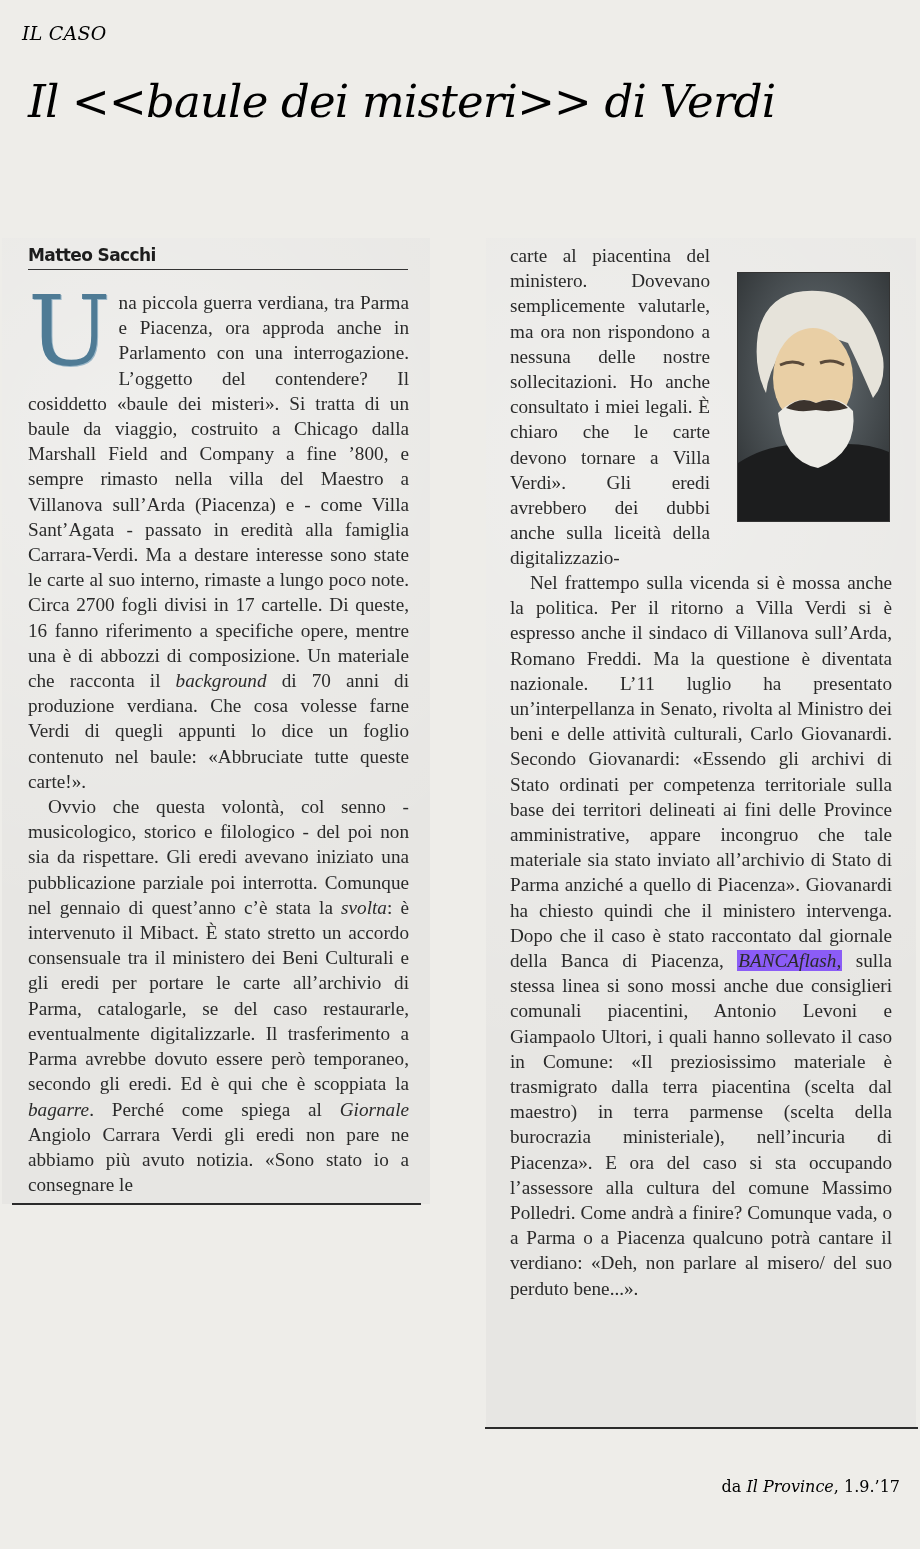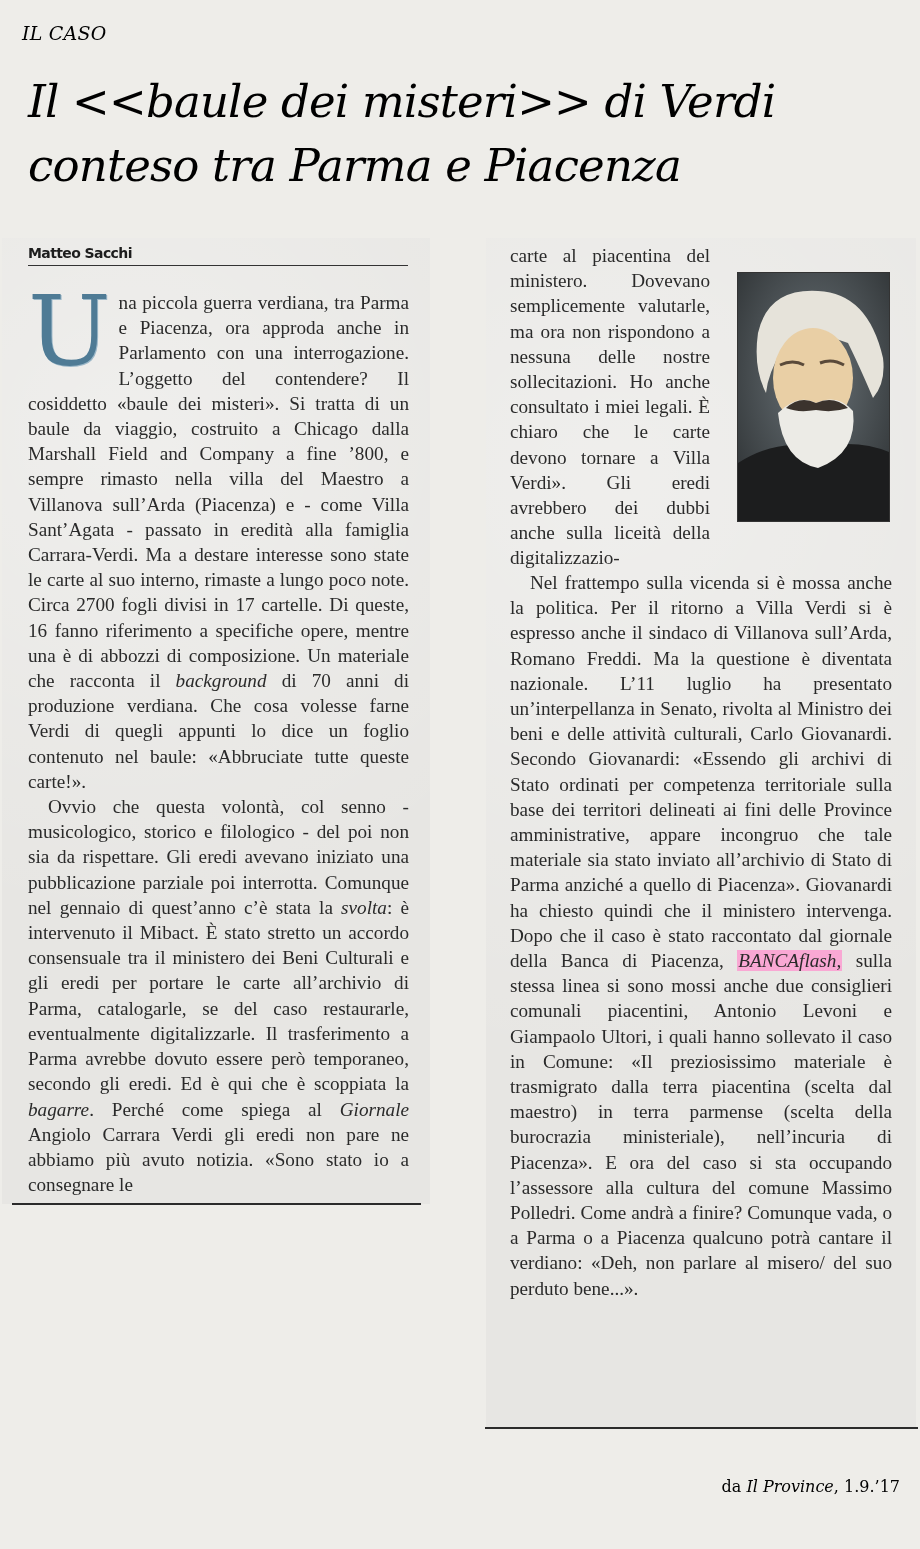--- a/index.html
+++ b/index.html
@@ -21,21 +21,21 @@
     letter-spacing: -0.8px;
   }
   .clip {
     position: absolute; background: #e7e6e3;
     background-image: radial-gradient(circle at 30% 20%, rgba(255,255,255,0.35), transparent 60%);
   }
   .clip-left { left: 2px; top: 238px; width: 428px; height: 966px; }
   .clip-right { left: 486px; top: 238px; width: 430px; height: 1190px; }
   .byline {
     position: absolute; left: 28px; top: 245px; width: 380px;
-    font-family: "DejaVu Sans", sans-serif; font-weight: bold; font-size: 14px;
+    font-family: "DejaVu Sans", sans-serif; font-weight: bold; font-size: 17px;
     letter-spacing: -0.6px; color: #1d1d1d;
     border-bottom: 1.5px solid #333; padding-bottom: 4px;
   }
   .col {
     position: absolute; font-size: 19.2px; line-height: 25.2px;
     text-align: justify; hyphens: manual;
   }
   .col p { margin: 0; }
   .col p.indent { text-indent: 20px; }
   .col-left { left: 28px; top: 290px; width: 381px; }
@@ -45,38 +45,37 @@
     font-family: "DejaVu Serif", serif;
     text-shadow: 1px 1px 0 #9bb7c8;
   }
   .col-right-top { left: 510px; top: 243px; width: 200px; }
   .col-right { left: 510px; top: 570px; width: 382px; }
   .portrait {
     position: absolute; left: 737px; top: 272px; width: 153px; height: 250px;
     border: 1px solid #333; box-sizing: border-box; overflow: hidden;
     background: #3a3c3d;
   }
-  .highlight { background: #f9a8d4; font-style: italic; padding: 0 1px; }
+  .highlight { background: #8b5cf6; font-style: italic; padding: 0 1px; }
   em { font-style: italic; }
   .rule { position: absolute; height: 2px; background: #2b2b2b; }
   .rule-left { left: 12px; top: 1203px; width: 409px; }
   .rule-right { left: 485px; top: 1427px; width: 433px; }
   .source {
     position: absolute; right: 20px; top: 1477px;
     font-family: "DejaVu Serif", serif; font-size: 16px; color: #000;
   }
   .source .pub { font-style: italic; }
 </style>
 </head>
 <body>
 
 <div class="kicker">IL CASO</div>
 <h1 class="headline">
   <span>Il &lt;&lt;baule dei misteri&gt;&gt; di Verdi</span><br>
-  <span>conteso tra Parma e Piacenza</span>
 </h1>
 
 <div class="clip clip-left"></div>
 <div class="clip clip-right"></div>
 
 <div class="byline">Matteo Sacchi</div>
 
 <div class="col col-left">
   <p><span class="dropcap">U</span><span>na piccola guerra verdiana, tra Parma e Piacenza, ora approda anche in Parlamento con una interrogazione. L’oggetto del contendere? Il cosiddetto «baule dei misteri». Si tratta di un baule da viaggio, costruito a Chicago dalla Marshall Field and Company a fine ’800, e sempre rimasto nella villa del Maestro a Villanova sull’Arda (Piacenza) e - come Villa Sant’Agata - passato in eredità alla famiglia Carrara-Verdi. Ma a destare interesse sono state le carte al suo interno, rimaste a lungo poco note. Circa 2700 fogli divisi in 17 cartelle. Di queste, 16 fanno riferimento a specifiche opere, mentre una è di abbozzi di composizione. Un materiale che racconta il </span><em>background</em><span> di 70 anni di produzione verdiana. Che cosa volesse farne Verdi di quegli appunti lo dice un foglio contenuto nel baule: «Abbruciate tutte queste carte!».</span></p>
   <p class="indent"><span>Ovvio che questa volontà, col senno - musicologico, storico e filologico - del poi non sia da rispettare. Gli eredi avevano iniziato una pubblicazione parziale poi interrotta. Comunque nel gennaio di quest’anno c’è stata la </span><em>svolta</em><span>: è intervenuto il Mibact. È stato stretto un accordo consensuale tra il ministero dei Beni Culturali e gli eredi per portare le carte all’archivio di Parma, catalogarle, se del caso restaurarle, eventualmente digitalizzarle. Il trasferimento a Parma avrebbe dovuto essere però temporaneo, secondo gli eredi. Ed è qui che è scoppiata la </span><em>bagarre</em><span>. Perché come spiega al </span><em>Giornale</em><span> Angiolo Carrara Verdi gli eredi non pare ne abbiamo più avuto notizia. «Sono stato io a consegnare le</span></p>

